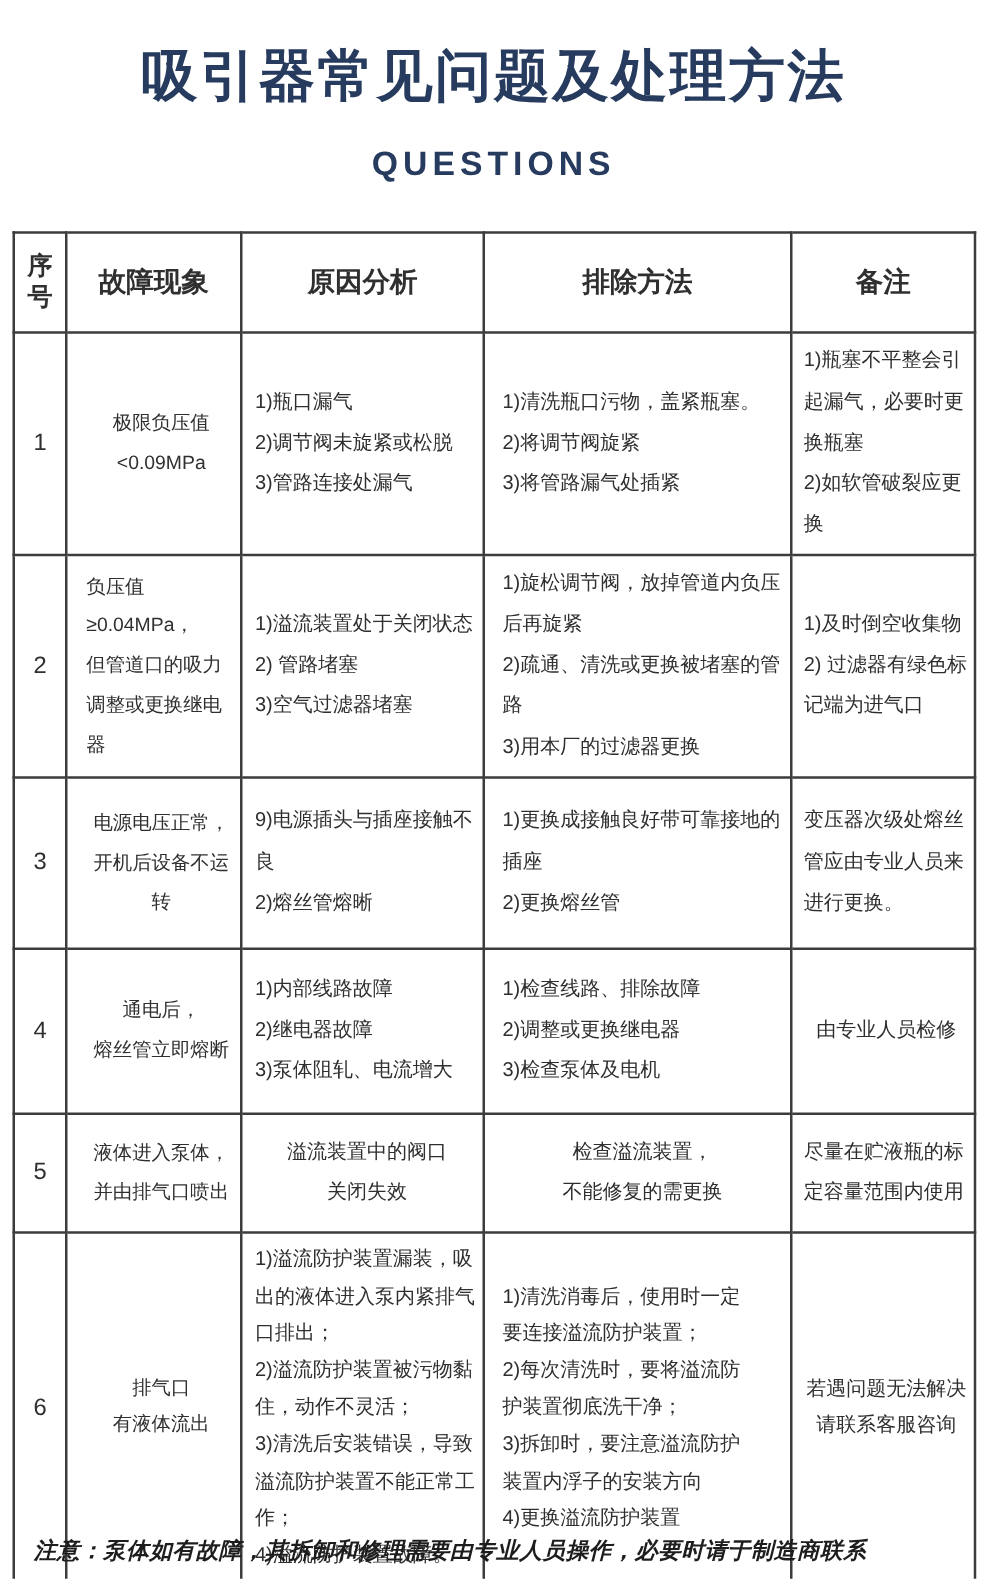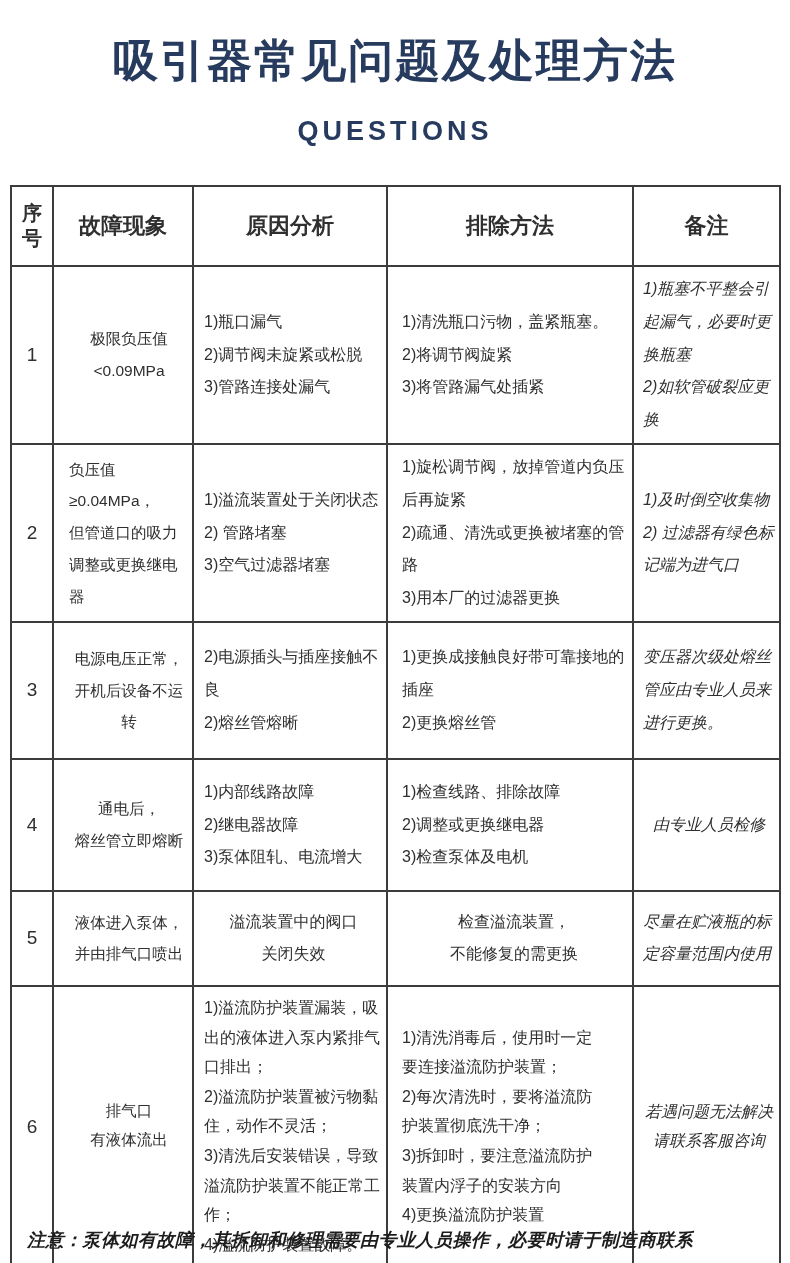--- a/index.html
+++ b/index.html
@@ -20,21 +20,21 @@
   .faq th{font-size:22px; font-weight:700; text-align:center; line-height:1.4;}
   .faq th.no-h{font-size:20px; line-height:1.25; padding:2px;}
   col.c-no{width:42px;} col.c-phen{width:140px;} col.c-cause{width:194px;}
   col.c-sol{width:246px;} col.c-rem{width:147px;}
 
   td.no{text-align:center; font-size:19px;}
   td.center{text-align:center;}
   td.left{text-align:left;}
   td.cause{padding-left:10px; padding-right:3px;}
   td.sol{padding-left:14px; padding-right:6px;}
-  td.rem{padding-left:9px; padding-right:4px;font-style:italic;}
+  td.rem{padding-left:9px; padding-right:4px;}
   td.phen{padding-left:15px; padding-right:3px; font-size:15.5px;}
   tr.dense td{line-height:1.85;}
   td.sol.narrow{padding-right:38px;}
 
   .footnote{position:absolute; top:1204px; left:27px; width:740px;
     font-size:18px; font-weight:700; font-style:italic; color:#1d1d1d; letter-spacing:0.5px;margin-top:24px;}
 </style>
 </head>
 <body>
 
@@ -109,21 +109,21 @@
             <div class="cell-line">2) 过滤器有绿色标记端为进气口</div>
           </td>
       </tr>
       <tr style="height:137px;">
         <td class="no">3</td>
         <td class="phen center">
             <div class="cell-line">电源电压正常，</div>
             <div class="cell-line">开机后设备不运转</div>
           </td>
         <td class="cause left">
-            <div class="cell-line">2)电源插头与插座接触不良</div>
+            <div class="cell-line">9)电源插头与插座接触不良</div>
             <div class="cell-line">2)熔丝管熔晰</div>
           </td>
         <td class="sol left">
             <div class="cell-line">1)更换成接触良好带可靠接地的插座</div>
             <div class="cell-line">2)更换熔丝管</div>
           </td>
         <td class="rem left">
             <div class="cell-line">变压器次级处熔丝管应由专业人员来进行更换。</div>
           </td>
       </tr>

